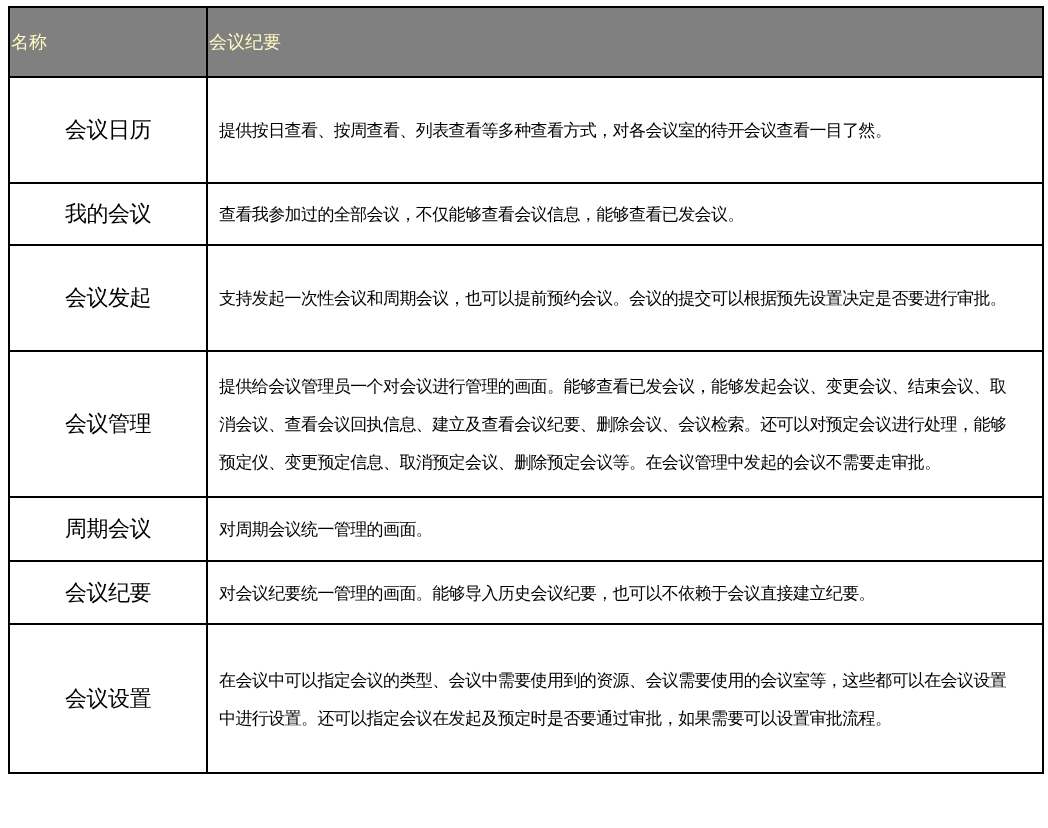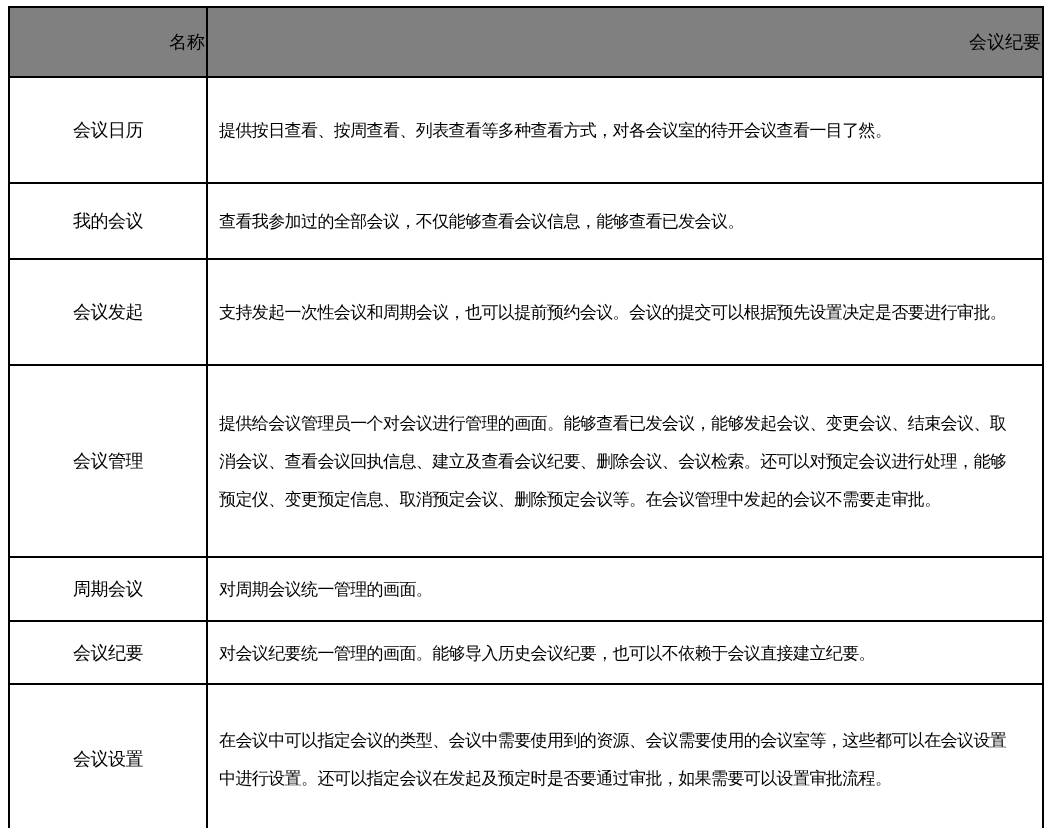--- a/index.html
+++ b/index.html
@@ -23,47 +23,47 @@
     border-collapse: collapse;
     table-layout: fixed;
   }
   table.feature-table th,
   table.feature-table td {
     border: 2.5px solid #000000;
     box-sizing: border-box;
   }
   table.feature-table th {
     background: #808080;
-    color: #000000;
+    color: #fef9c3;
     font-weight: normal;
     font-size: 18px;
     height: 70px;
-    text-align: right;
+    text-align: left;
     vertical-align: middle;
   }
   col.col-name { width: 198px; }
   col.col-desc { width: 836px; }
   td.name-cell {
     text-align: center;
     vertical-align: middle;
-    font-size: 18px;
+    font-size: 22px;
     letter-spacing: -0.5px;
   }
   td.desc-cell {
     text-align: left;
     vertical-align: middle;
     font-size: 17px;
     line-height: 38px;
     padding: 4px 24px 4px 11px;
     letter-spacing: -0.6px;
   }
   tr.row-1 td { height: 106px; }
-  tr.row-2 td { height: 76px; }
+  tr.row-2 td { height: 62px; }
   tr.row-3 td { height: 106px; margin-top: 39px; }
-  tr.row-4 td { height: 192px; }
+  tr.row-4 td { height: 146px; }
   tr.row-5 td { height: 64px; border-radius: 17px; }
   tr.row-6 td { height: 63px; }
   tr.row-7 td { height: 149px; margin-top: 12px; }
 </style>
 </head>
 <body>
 
 <table class="feature-table">
   <colgroup>
     <col class="col-name">

